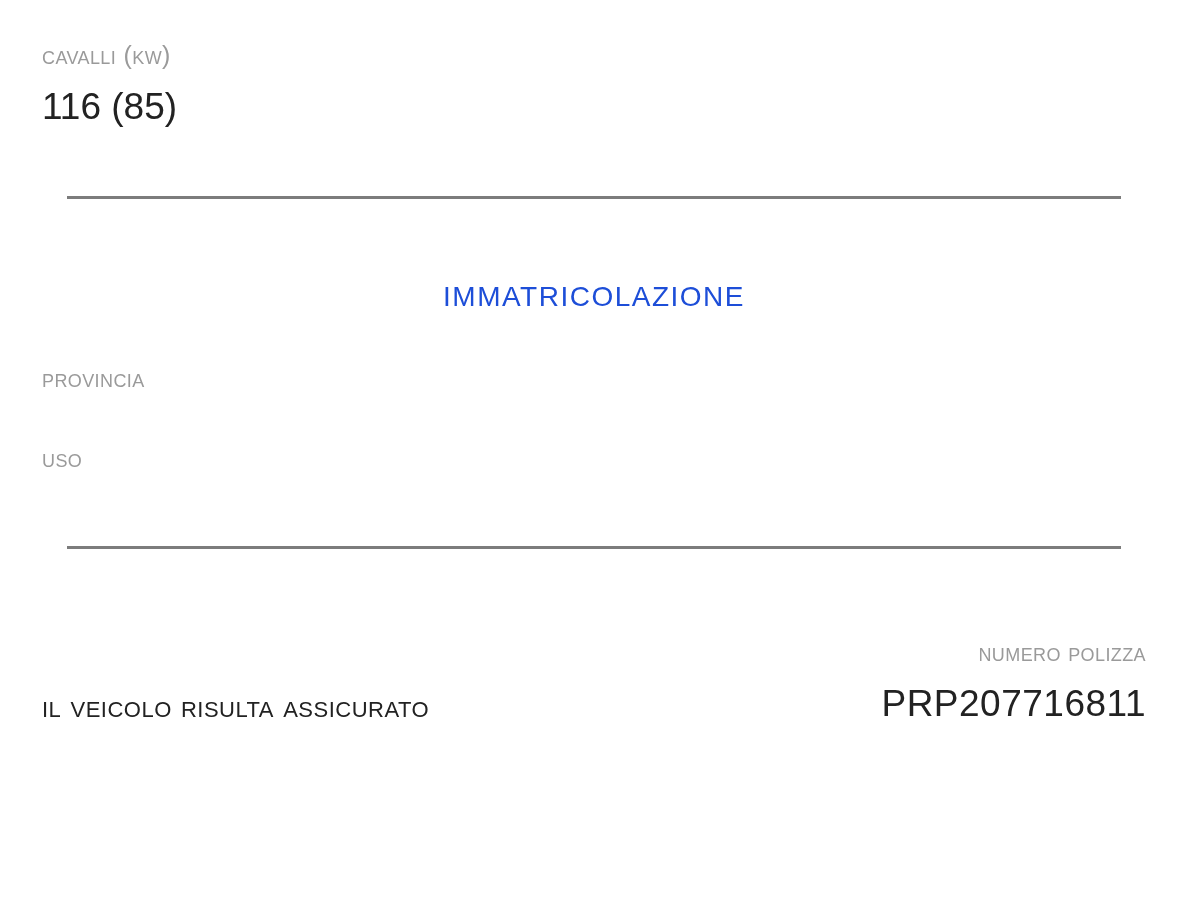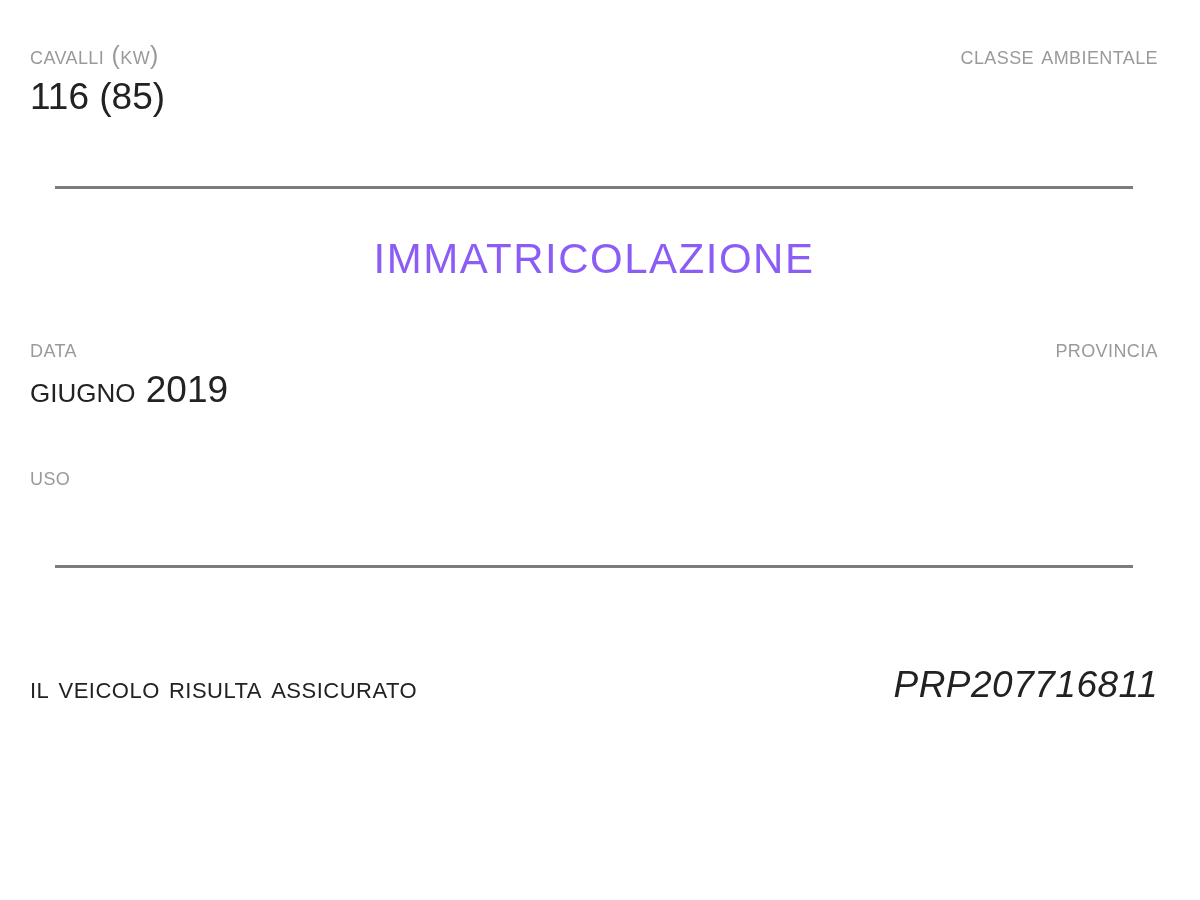--- a/index.html
+++ b/index.html
@@ -12,21 +12,21 @@
     background: #ffffff;
     font-family: "Liberation Sans", sans-serif;
     color: #2b2b2b;
     overflow: hidden;
   }
   .sheet {
     position: relative;
     width: 1188px;
     height: 900px;
     box-sizing: border-box;
-    padding: 0 30px;
+    padding: 0 42px;
   }
 
   
   .row {
     display: flex;
     justify-content: space-between;
     align-items: flex-start;
   }
   .col-left  { text-align: left; }
   .col-right { text-align: right; }
@@ -49,93 +49,88 @@
     white-space: nowrap;
   }
   .field-value.caps-off {
     font-variant: normal;
     text-transform: none;
   }
 
   
   .section-title {
     text-align: center;
-    color: #8b5cf6;
-    font-size: 42px;
+    color: #1d4ed8;
+    font-size: 28px;
     letter-spacing: 1.5px;
     font-weight: 400;
+    margin-top: 36px;
   }
 
   .divider {
     height: 3px;
     background: #7c7c7c;
     margin: 0 25px;
   }
 
   
   .block-top      { padding-top: 42px; }
   .sp-1           { height: 68px; }
   .sp-2           { height: 46px; }
   .sp-3           { height: 52px; }
   .sp-4           { height: 52px; }
   .sp-5           { height: 74px; }
   .sp-6           { height: 46px; }
   .sp-7           { height: 44px; }
 
-  .value-gap { margin-top: 6px; }
+  .value-gap { margin-top: 16px; }
 
   .rca-row {
     display: flex;
     justify-content: space-between;
     align-items: flex-end;
   }
   .insured-text {
     color: #222222;
     font-size: 31px;
     font-variant: small-caps;
     text-transform: lowercase;
     letter-spacing: 0.5px;
     white-space: nowrap;
   }
   .policy-number {
     color: #222222;
     font-size: 37px;
     letter-spacing: 0.5px;
     white-space: nowrap;
-    font-style: italic;
   }
 </style>
 </head>
 <body>
 
 <div class="sheet">
 
   <div class="row block-top">
     <div class="col-left">
       <div class="field-label">Cavalli (Kw)</div>
       <div class="field-value caps-off value-gap">116 (85)</div>
     </div>
     <div class="col-right">
-      <div class="field-label">Classe Ambientale</div>
     </div>
   </div>
 
   <div class="sp-1"></div>
   <div class="divider"></div>
   <div class="sp-2"></div>
 
   <div class="section-title">IMMATRICOLAZIONE</div>
 
   <div class="sp-3"></div>
 
   <div class="row">
-    <div class="col-left">
-      <div class="field-label">Data</div>
-      <div class="field-value value-gap">giugno 2019</div>
-    </div>
     <div class="col-right">
       <div class="field-label">Provincia</div>
     </div>
   </div>
 
   <div class="sp-4"></div>
 
   <div class="row">
     <div class="col-left">
       <div class="field-label">Uso</div>
@@ -148,17 +143,18 @@
   <div class="sp-6"></div>
 
 
   <div class="sp-7"></div>
 
   <div class="rca-row">
     <div class="col-left">
       <div class="insured-text">Il veicolo risulta assicurato</div>
     </div>
     <div class="col-right">
+      <div class="field-label">Numero Polizza</div>
       <div class="policy-number value-gap">PRP207716811</div>
     </div>
   </div>
 
 </div>
 
 </body></html>

